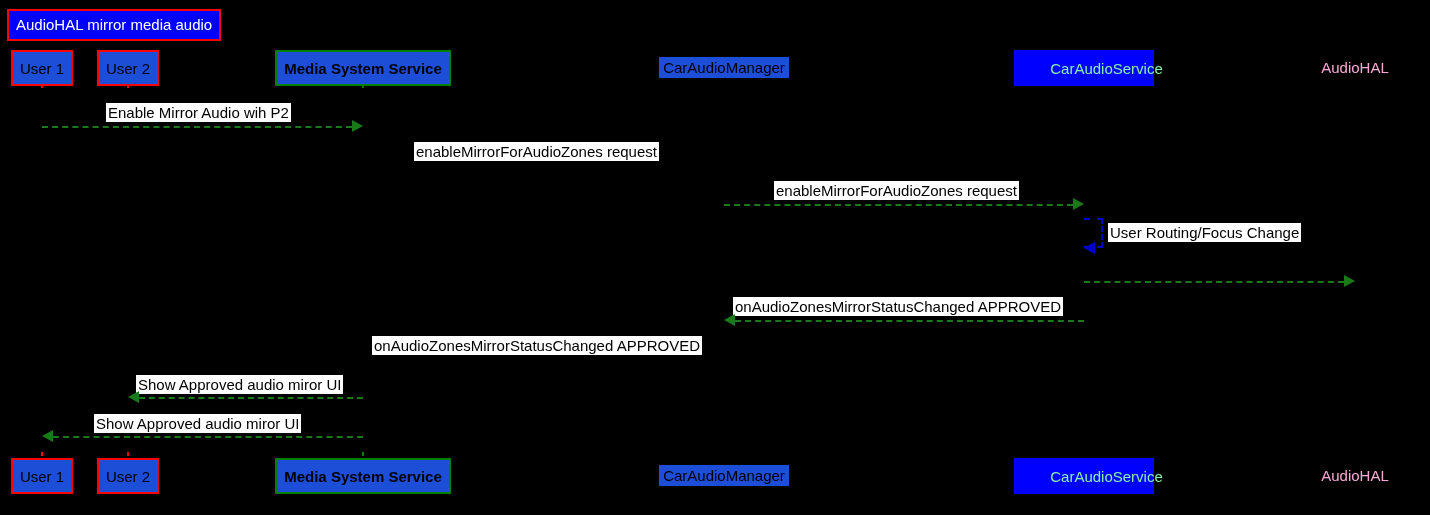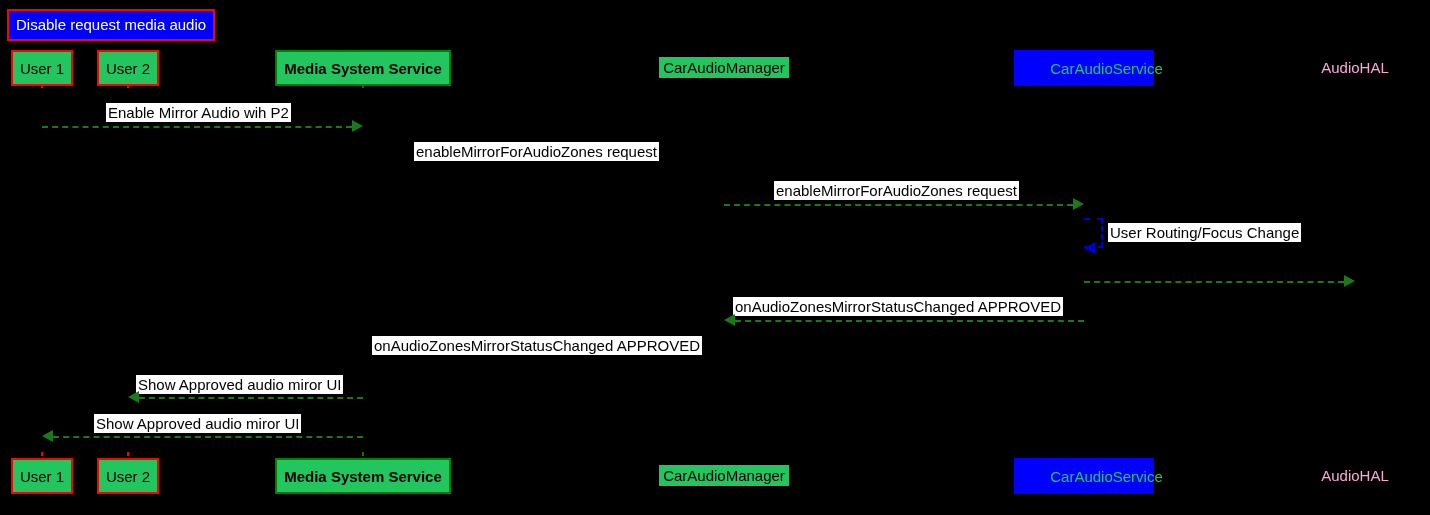--- a/index.html
+++ b/index.html
@@ -35,28 +35,28 @@
     position: absolute;
     box-sizing: border-box;
     display: flex;
     align-items: center;
     justify-content: center;
     white-space: nowrap;
     font-size: 15px;
     line-height: 1;
   }
   .participant.boxed {
-    background: #22c55e;
+    background: #1d4ed8;
     color: #000000;
   }
   .participant.border-red   { border: 2px solid #ff0000; }
   .participant.border-green { border: 2px solid #008000; font-weight: bold; }
   .participant.fill-blue {
     background: #0000ff;
-    color: #22c55e;
+    color: #86efac;
     border: none;
     padding-left: 45px;
   }
   .participant.plain {
     background: transparent;
     color: #f9a8d4;
     border: none;
   }
 
   
@@ -116,21 +116,21 @@
     border-top: 6px solid transparent;
     border-bottom: 6px solid transparent;
     border-right: 11px solid #0000cc;
   }
 </style>
 </head>
 <body>
 
 <div id="diagram">
 
-  <div class="title-banner" style="left:7px; top:9px;">Disable request media audio</div>
+  <div class="title-banner" style="left:7px; top:9px;">AudioHAL mirror media audio</div>
 
   <div class="lifeline" style="left:42px;   top:86px; height:372px;"></div>
   <div class="lifeline" style="left:128px;  top:86px; height:372px;"></div>
   <div class="lifeline" style="left:363px;  top:86px; height:372px;"></div>
   <div class="lifeline" style="left:724px;  top:86px; height:372px;"></div>
   <div class="lifeline" style="left:1084px; top:86px; height:372px;"></div>
   <div class="lifeline" style="left:1355px; top:86px; height:372px;"></div>
 
   <div class="lifeline-stub" style="left:41px;  top:84px; background:#ff0000;"></div>
   <div class="lifeline-stub" style="left:127px; top:84px; background:#ff0000;"></div>

